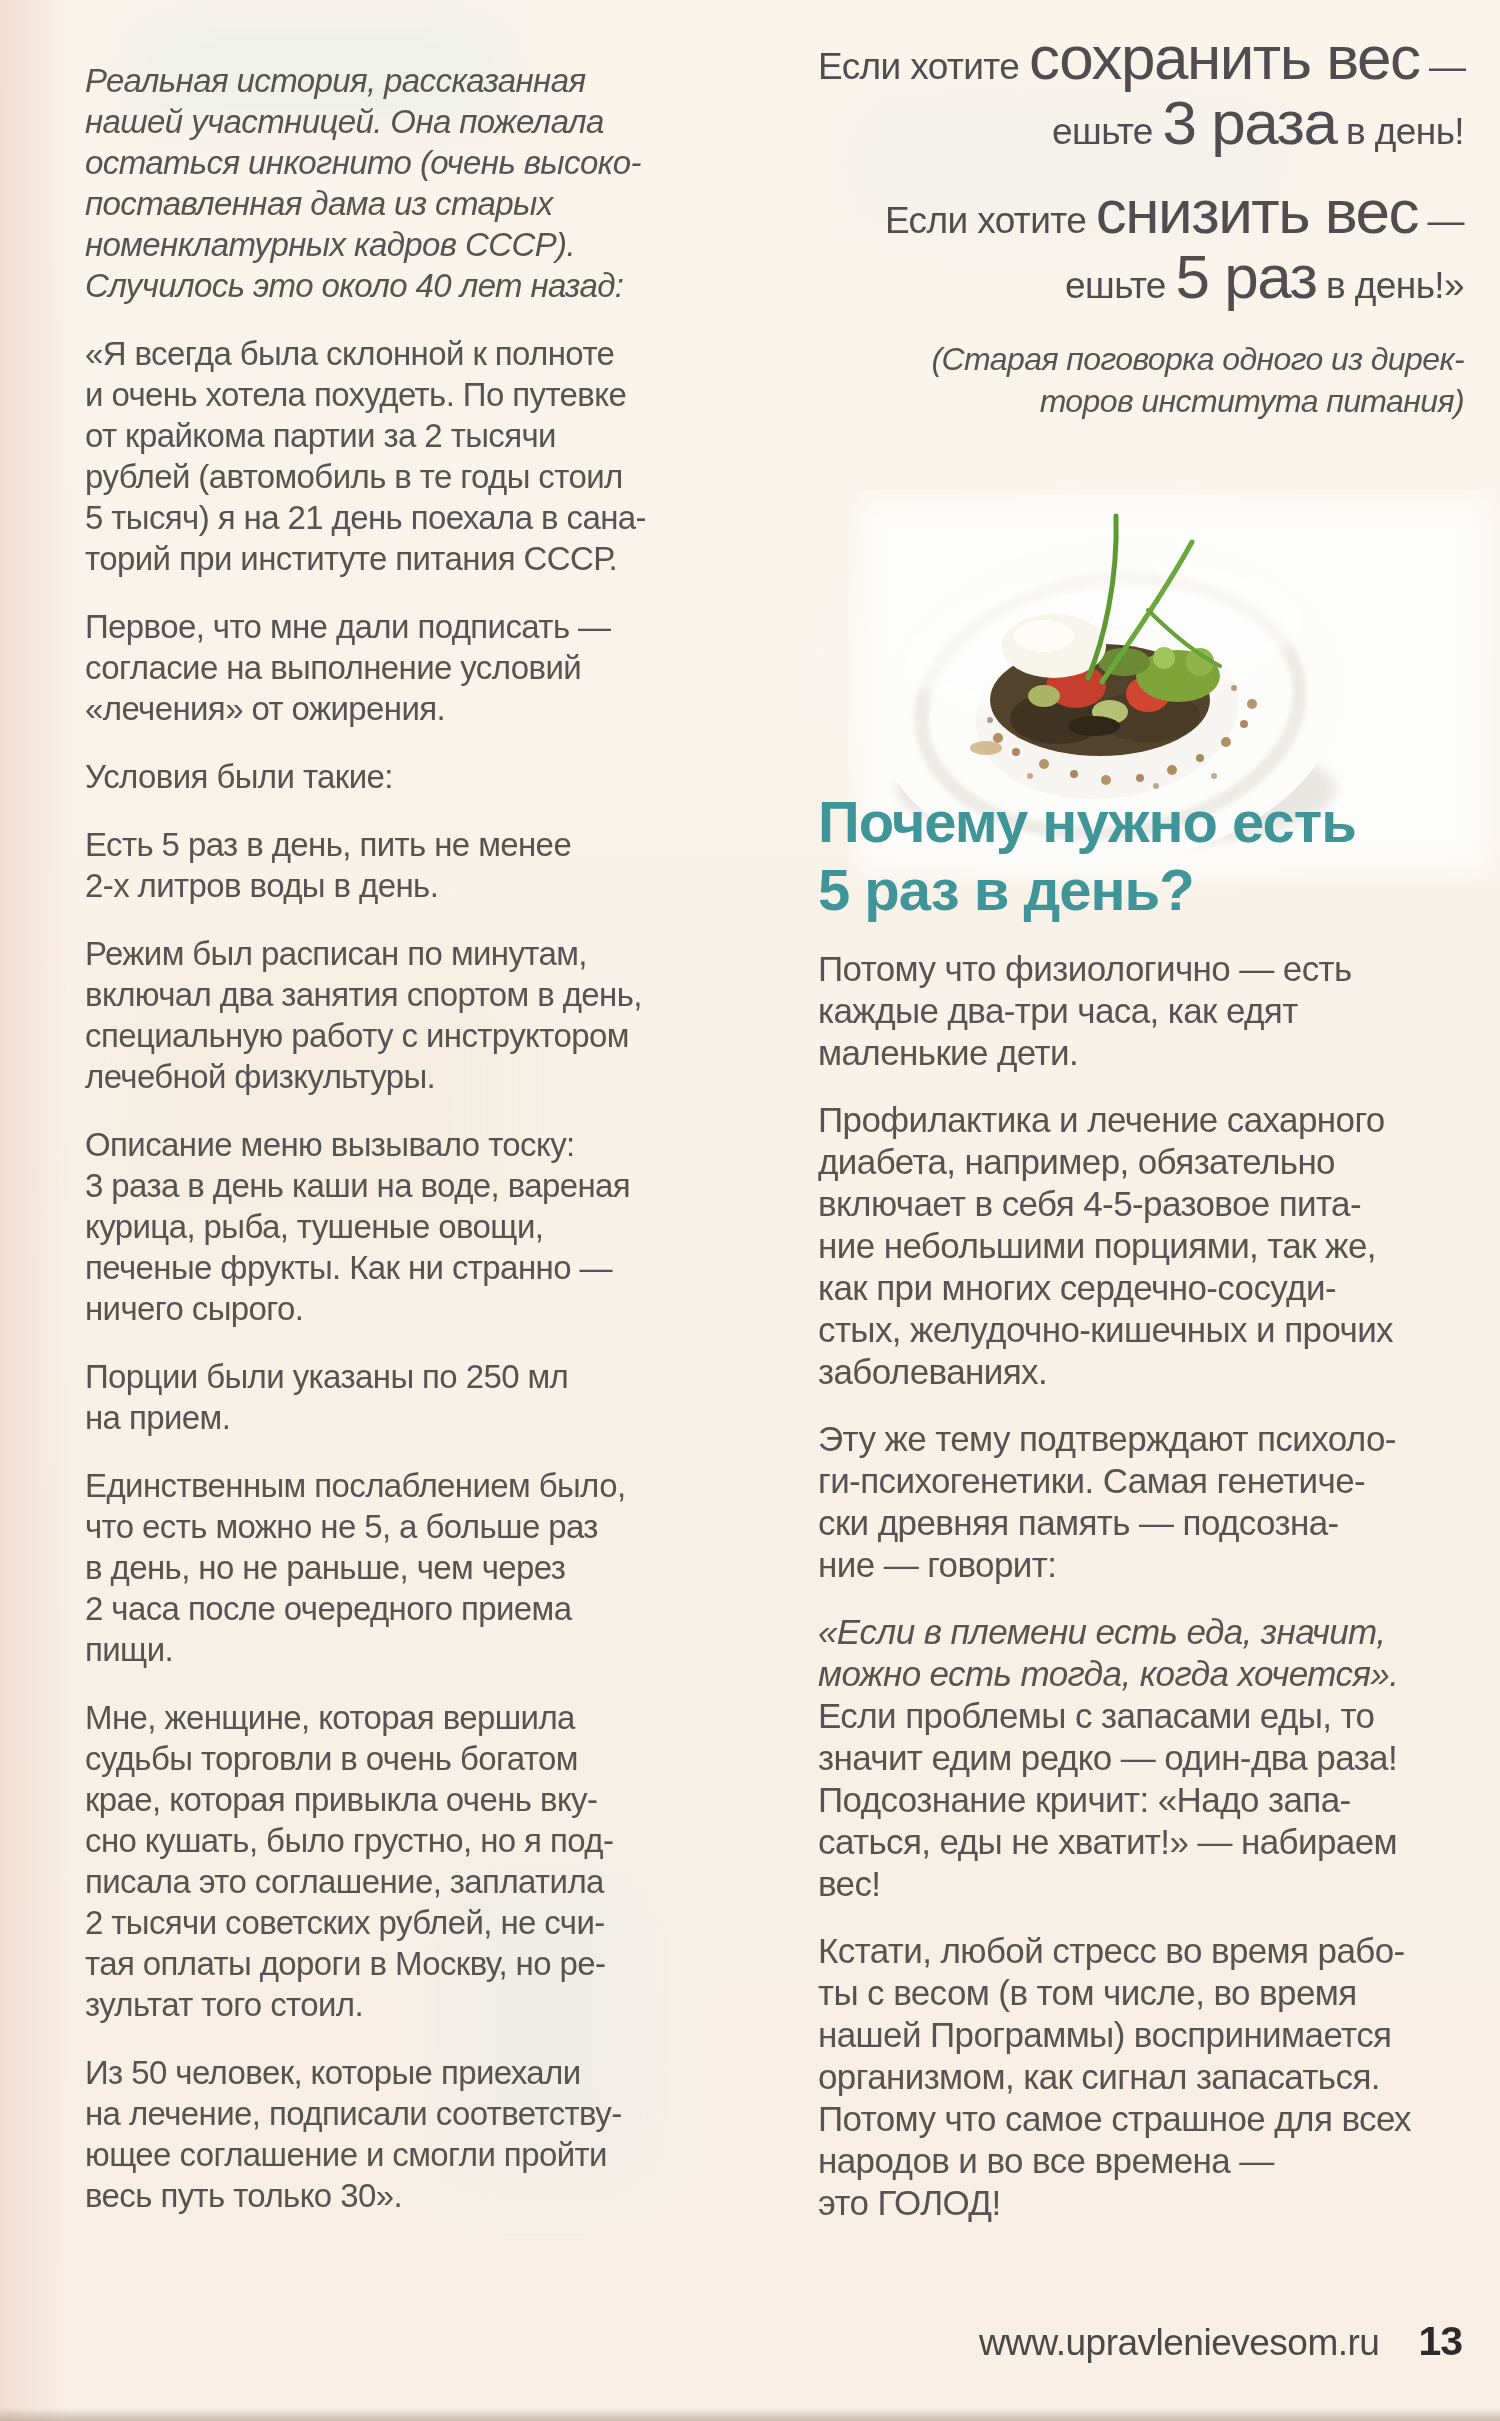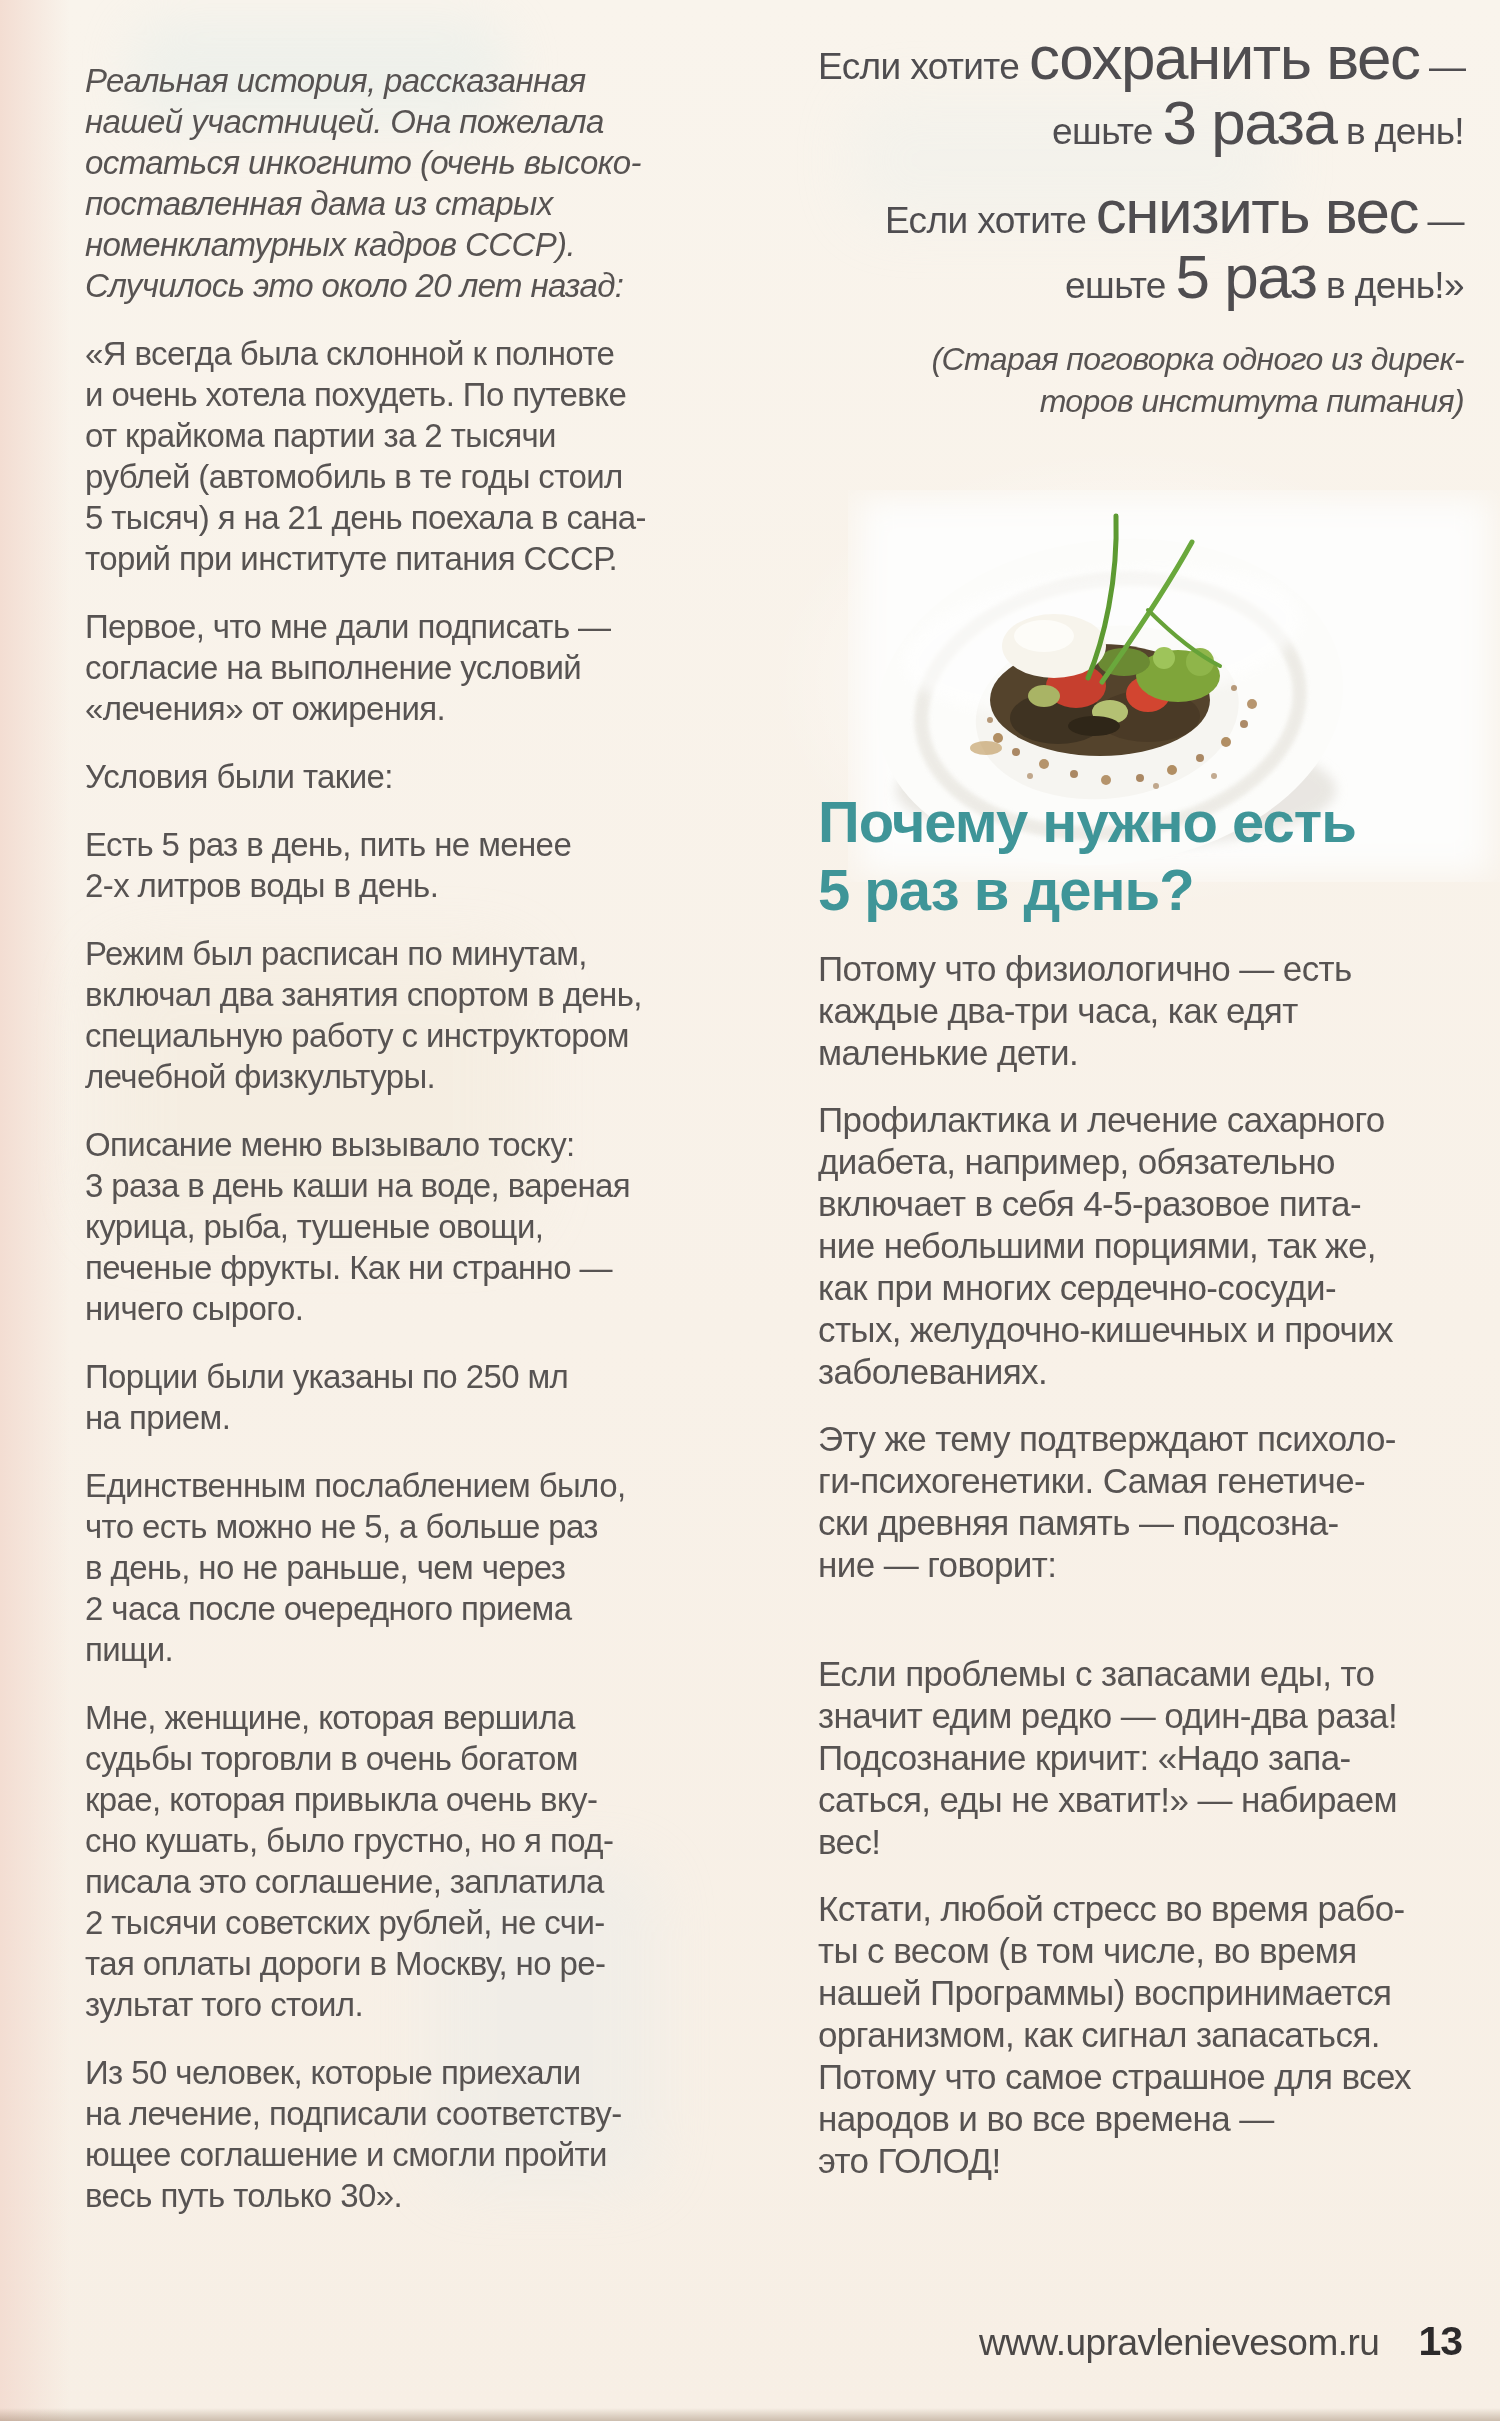--- a/index.html
+++ b/index.html
@@ -75,21 +75,21 @@
   <div class="ghost g2"></div>
   <div class="ghost g3"></div>
   <div class="ghost g4"></div>
 
   <section class="col-left">
     <p class="intro">Реальная история, рассказанная
 нашей участницей. Она пожелала
 остаться инкогнито (очень высоко-
 поставленная дама из старых
 номенклатурных кадров СССР).
-Случилось это около 20 лет назад:</p>
+Случилось это около 40 лет назад:</p>
     <p>«Я всегда была склонной к полноте
 и очень хотела похудеть. По путевке
 от крайкома партии за 2 тысячи
 рублей (автомобиль в те годы стоил
 5 тысяч) я на 21 день поехала в сана-
 торий при институте питания СССР.</p>
     <p>Первое, что мне дали подписать —
 согласие на выполнение условий
 «лечения» от ожирения.</p>
     <p>Условия были такие:</p>
@@ -214,21 +214,22 @@
 диабета, например, обязательно
 включает в себя 4-5-разовое пита-
 ние небольшими порциями, так же,
 как при многих сердечно-сосуди-
 стых, желудочно-кишечных и прочих
 заболеваниях.</p>
     <p class="body">Эту же тему подтверждают психоло-
 ги-психогенетики. Самая генетиче-
 ски древняя память — подсозна-
 ние — говорит:</p>
-    <p class="body"><span>
+    <p class="body"><span class="quote-italic">«Если в племени есть еда, значит,
+можно есть тогда, когда хочется».</span><span>
 Если проблемы с запасами еды, то
 значит едим редко — один-два раза!
 Подсознание кричит: «Надо запа-
 саться, еды не хватит!» — набираем
 вес!</span></p>
     <p class="body">Кстати, любой стресс во время рабо-
 ты с весом (в том числе, во время
 нашей Программы) воспринимается
 организмом, как сигнал запасаться.
 Потому что самое страшное для всех

